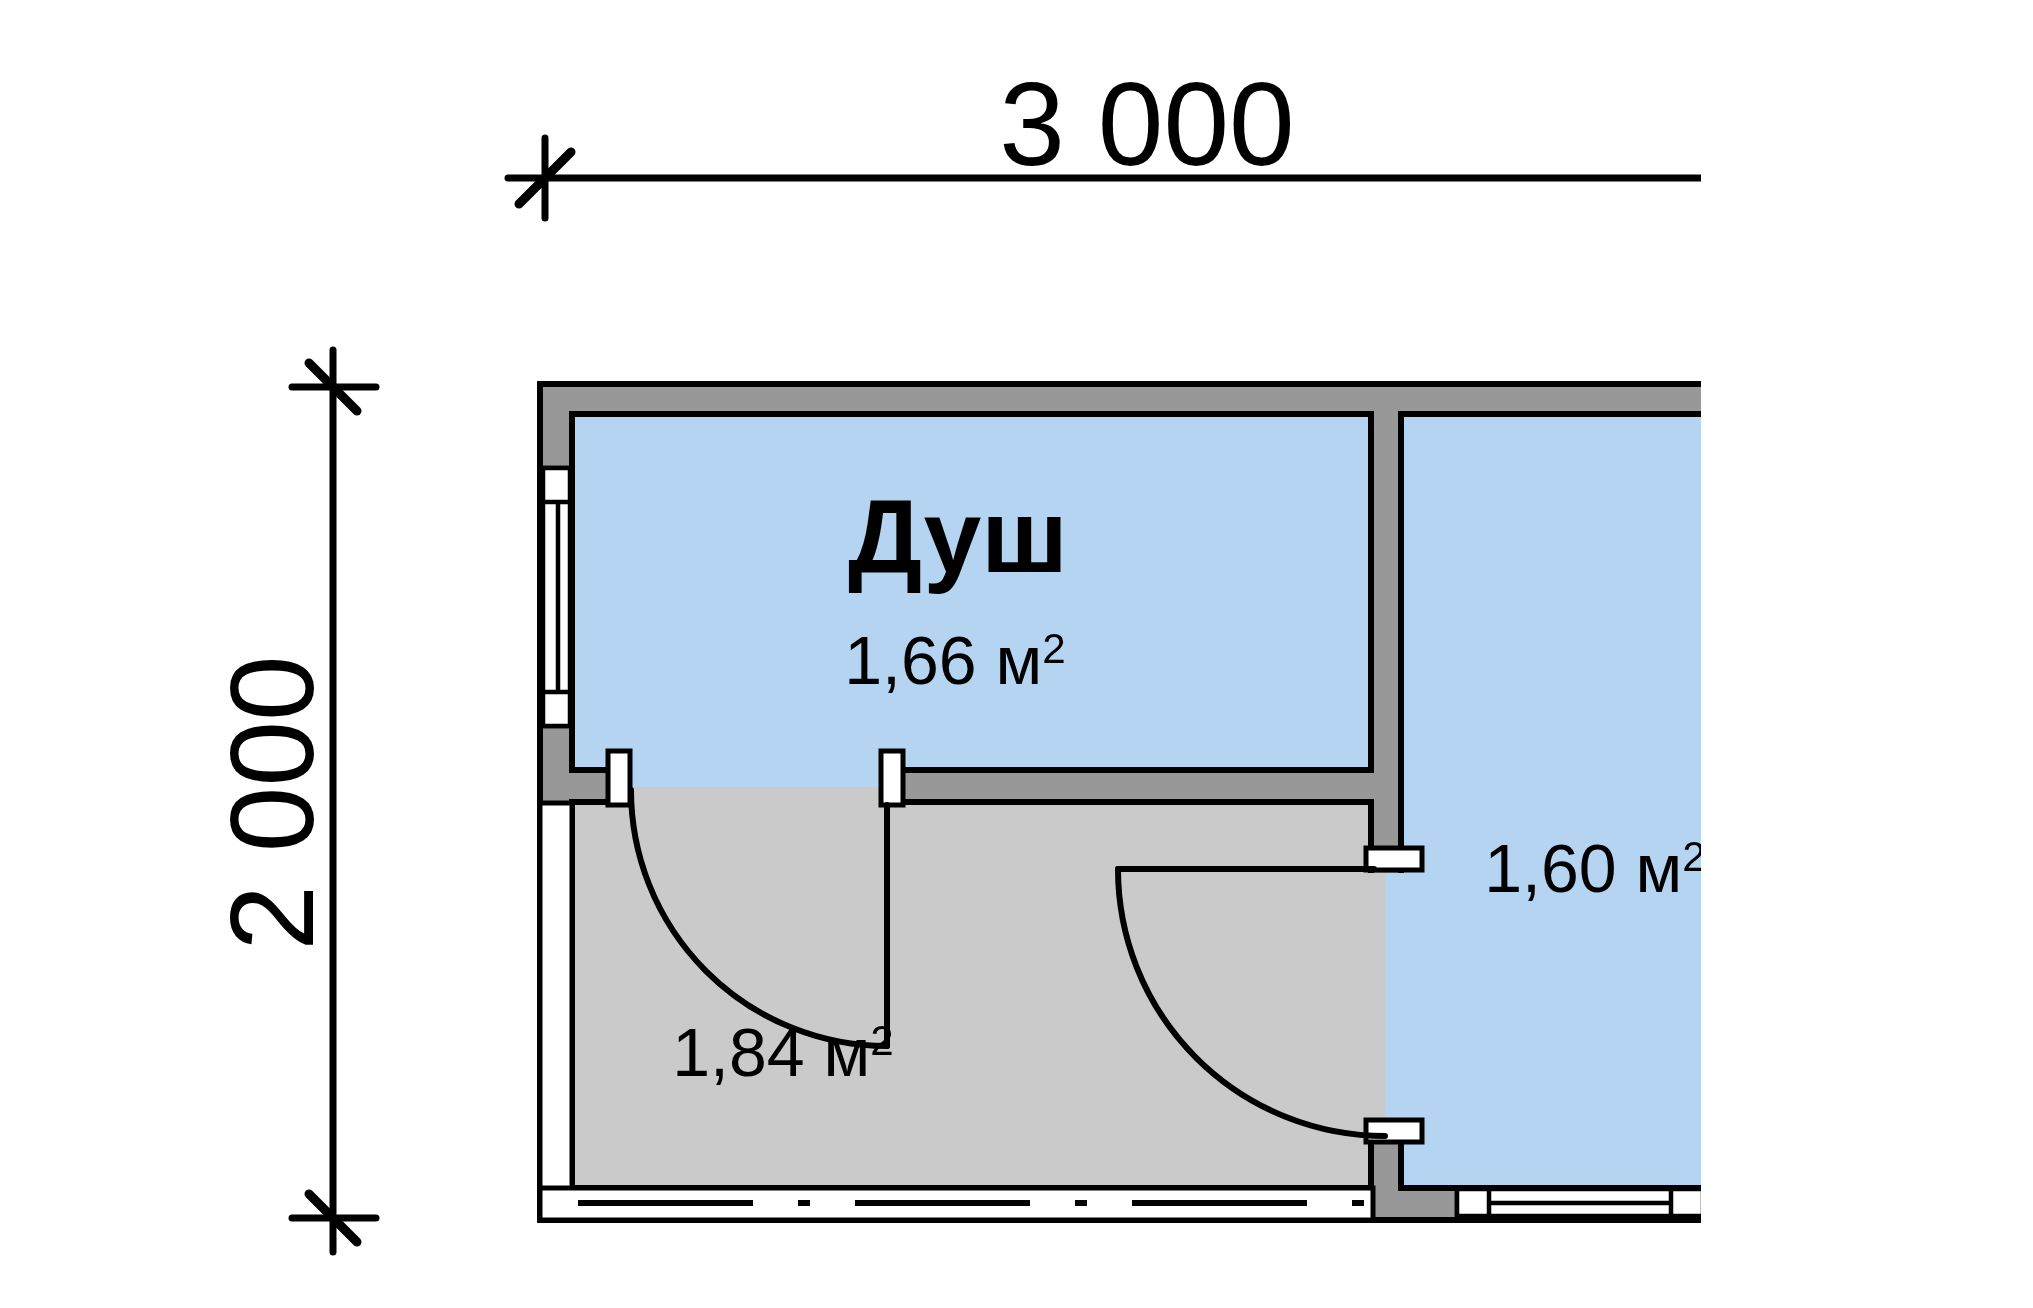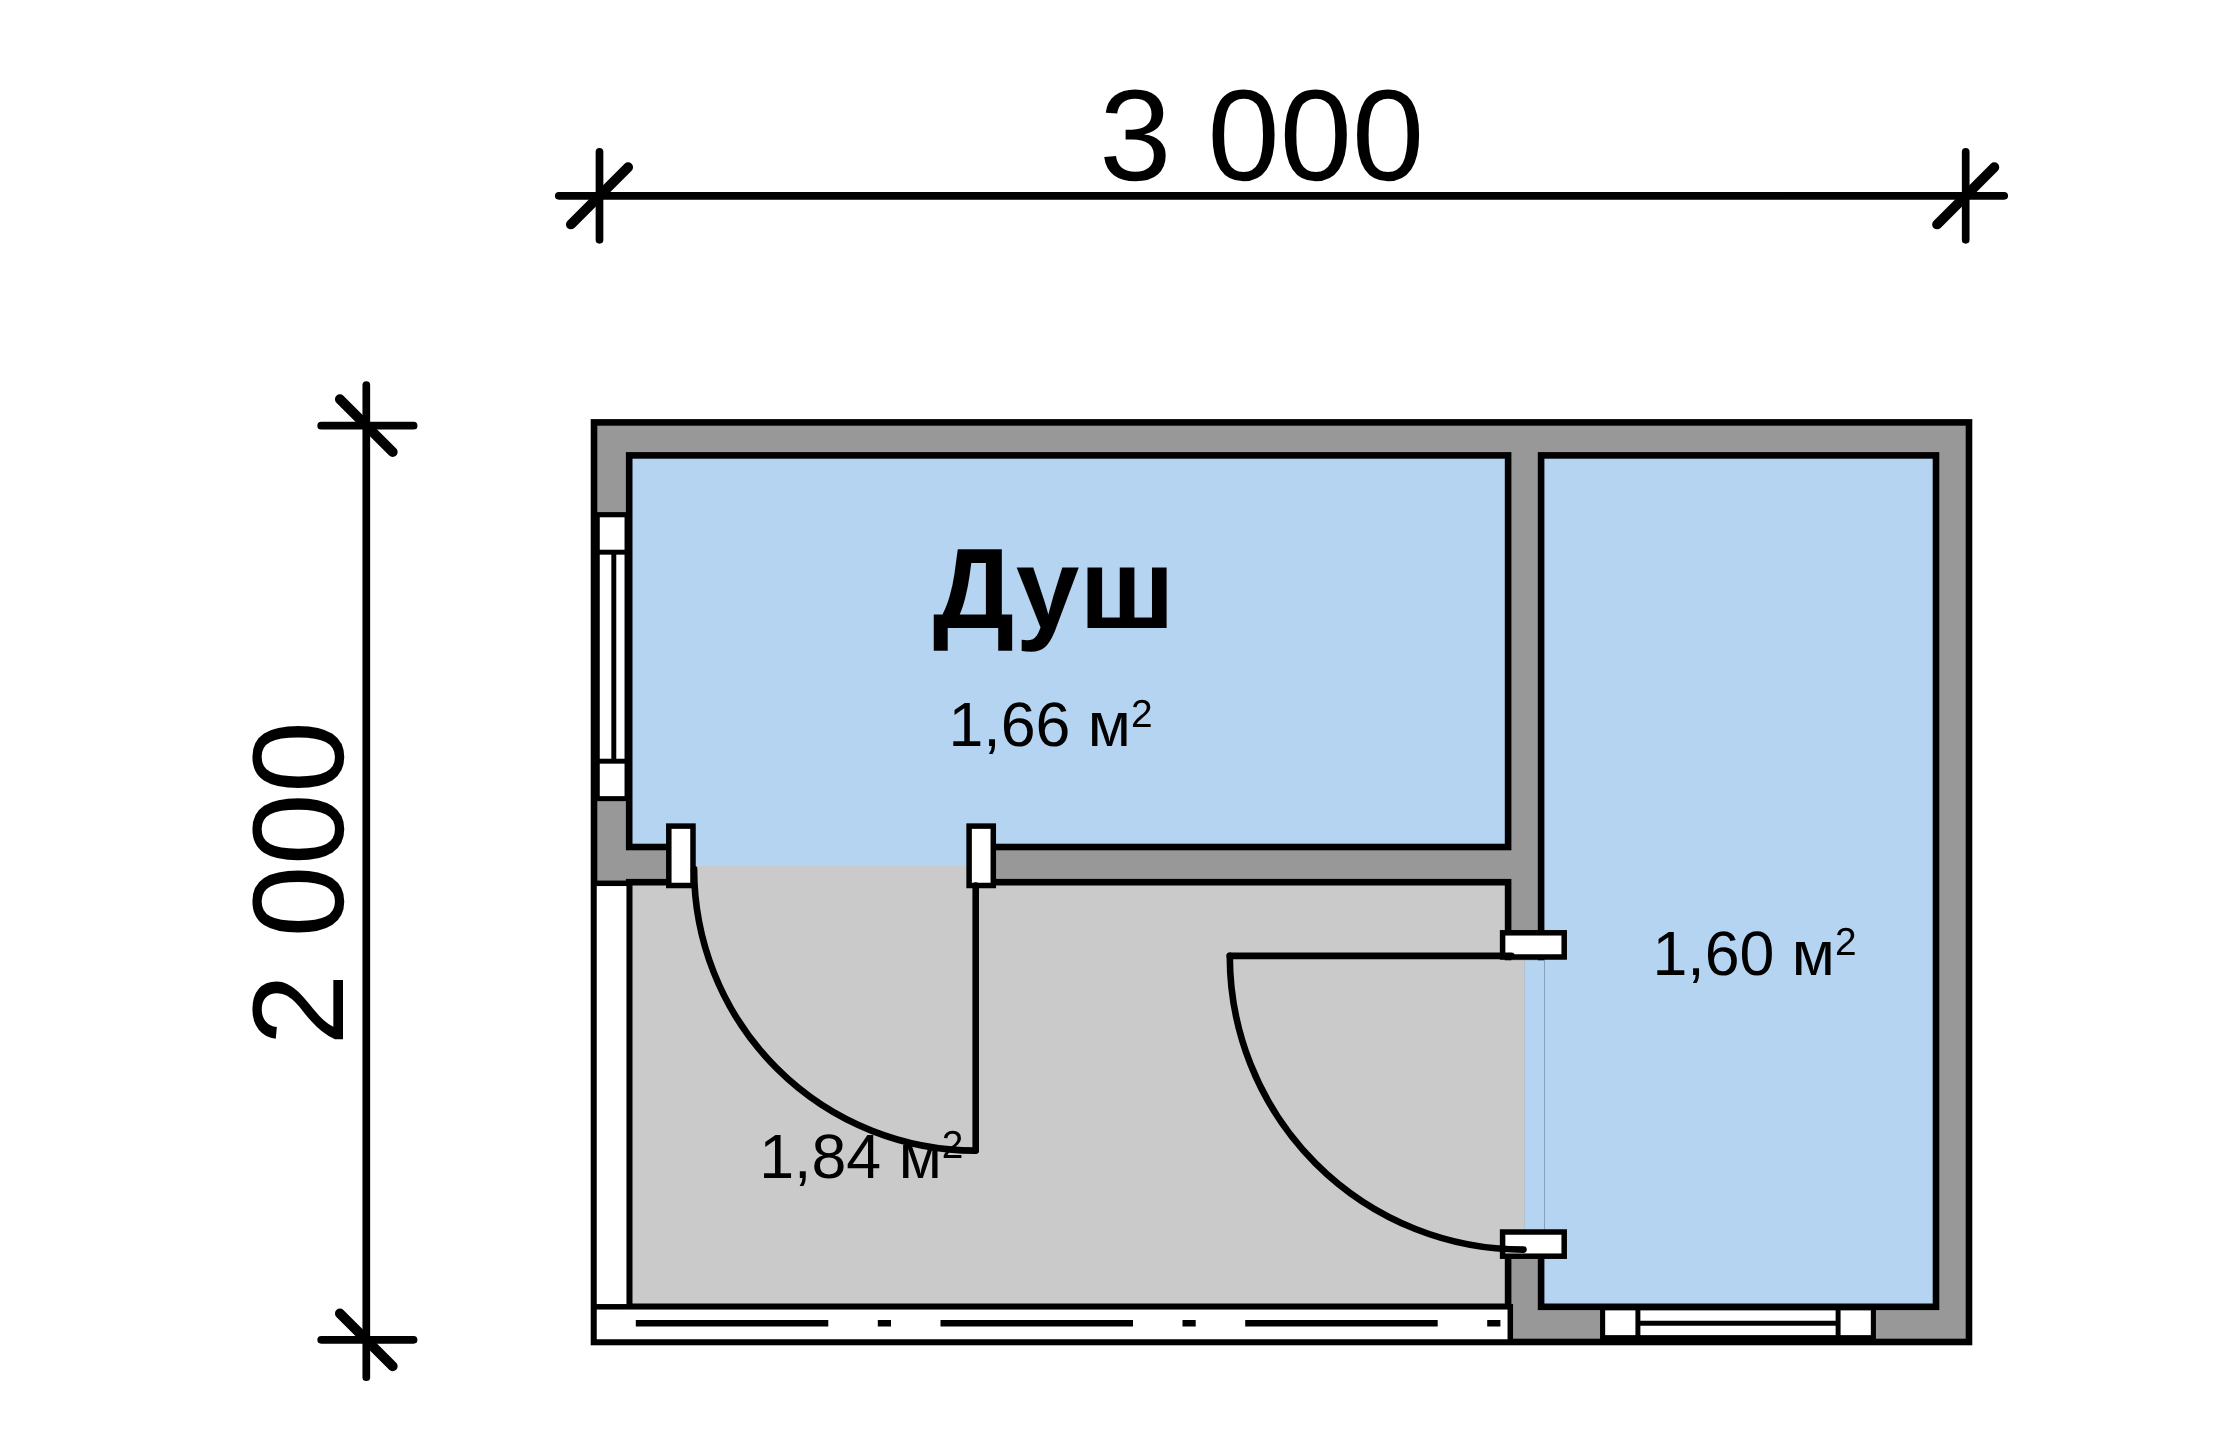--- a/index.html
+++ b/index.html
@@ -7,21 +7,21 @@
     --terrace-fill:#cacaca;
     --wall-fill:#989898;
     --line-color:#000000;
     --window-fill:#ffffff;
     --background:#ffffff;
   }
   html,body{margin:0;padding:0;}
   body{background:var(--background);font-family:"Liberation Sans", sans-serif;}
   .screen{
     position:relative;
-    width:2033px;height:1308px;
+    width:1701px;height:1308px;
     background:var(--background);
     overflow:hidden;
   }
   svg.plan{position:absolute;left:0;top:0;}
   
   .shape-wall{fill:var(--wall-fill);stroke:var(--line-color);stroke-width:6;}
   .shape-room{fill:var(--room-fill);stroke:var(--line-color);stroke-width:6;}
   .shape-terrace{fill:var(--terrace-fill);stroke:var(--line-color);stroke-width:6;}
   .patch-room{fill:var(--room-fill);stroke:none;}
   .patch-terrace{fill:var(--terrace-fill);stroke:none;}
@@ -37,21 +37,21 @@
     position:absolute;
     transform:translate(-50%,-50%);
     white-space:nowrap;
     color:var(--line-color);
     line-height:1;
   }
   .dim-label{font-size:118px;}
   .dim-label.vertical{transform:translate(-50%,-50%) rotate(-90deg);}
   .room-name{font-size:104px;font-weight:bold;}
   .room-name.terrace{font-size:96px;}
-  .room-area{font-size:57px;}
+  .room-area{font-size:68px;}
   .room-area .sup{font-size:0.62em;position:relative;top:-0.5em;}
 </style>
 </head>
 <body>
 
 <div class="screen">
 
   <svg class="plan" width="2033" height="1308" viewBox="0 0 2033 1308">
 
     <rect class="shape-wall" x="540" y="384" width="1250" height="836"></rect>

